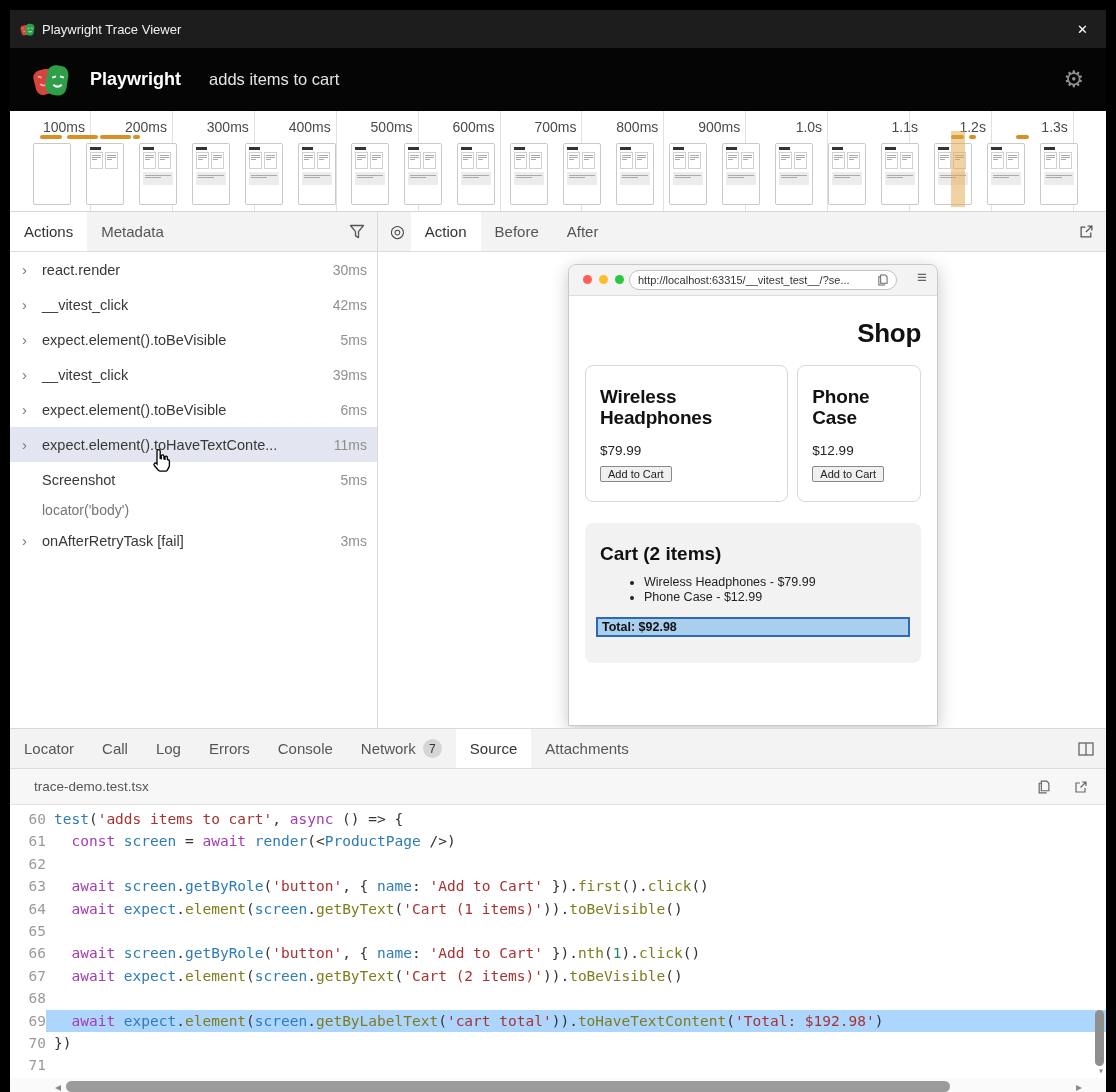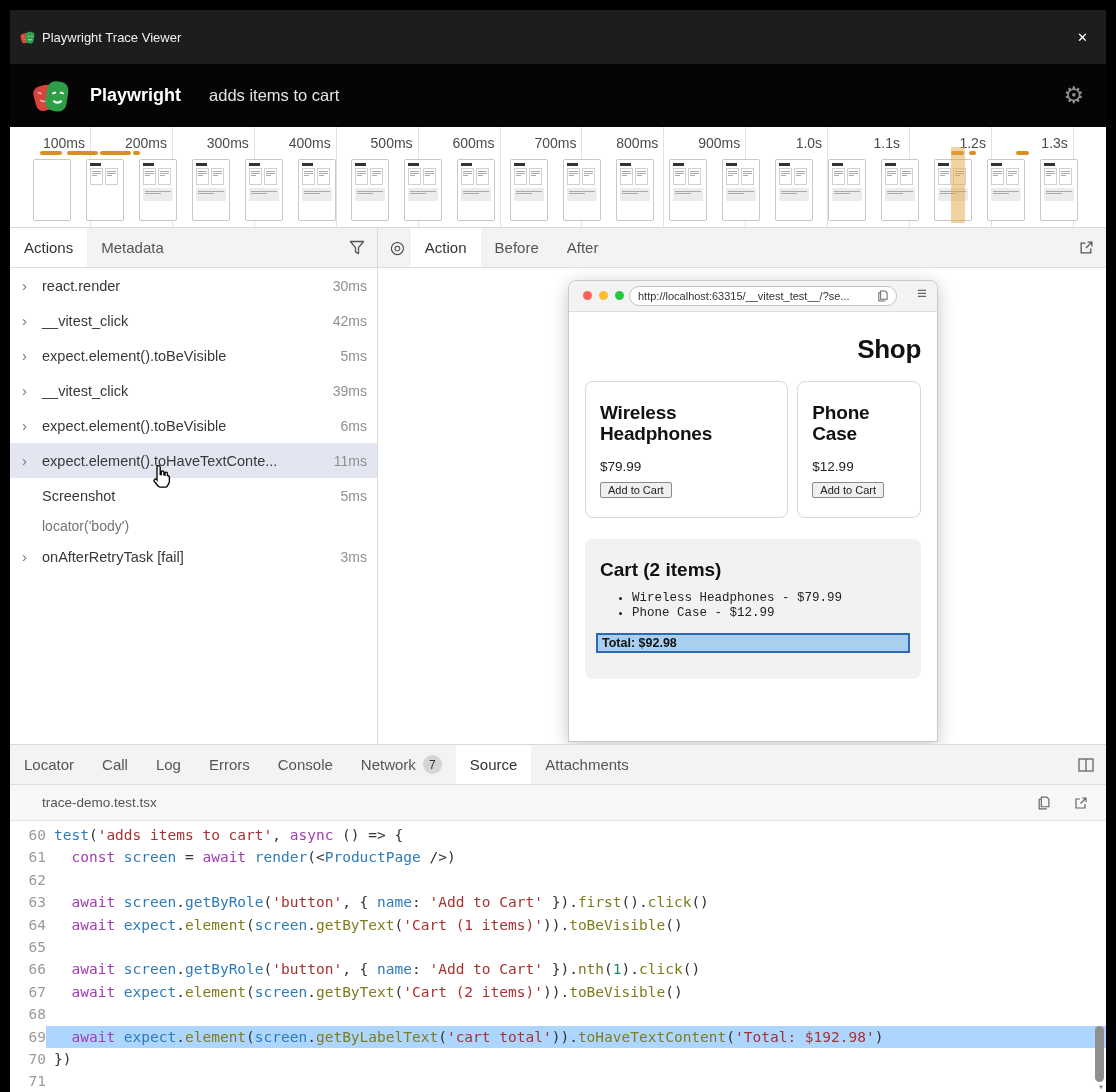--- a/index.html
+++ b/index.html
@@ -1,21 +1,21 @@
 <!DOCTYPE html>
 <html><head>
 <meta charset="utf-8">
 <style>
   html,body{margin:0;padding:0;}
   body{width:1116px;height:1092px;background:#000;position:relative;
        font-family:"Liberation Sans",sans-serif;-webkit-font-smoothing:antialiased;overflow:hidden;}
   .window{position:absolute;left:10px;top:10px;width:1096px;height:1070px;background:#fff;}
 
   
-  .titlebar{height:22px;background:#1d1d1d;display:flex;align-items:center;padding:16px 10px;color:#f0f0f0;font-size:13px;}
+  .titlebar{height:22px;background:#1d1d1d;display:flex;align-items:center;padding:8px 10px;color:#f0f0f0;font-size:13px;}
   .titlebar .tb-logo{width:15px;height:15px;margin-right:7px;display:inline-block;}
   .tb-close{margin-left:auto;color:#fff;font-size:13px;cursor:default;padding:0 8px;}
 
   
   .appheader{height:63px;background:#050505;display:flex;align-items:center;padding:0 22px;}
   .appheader .logo{width:38px;height:38px;}
   .brand{color:#fff;font-size:18px;font-weight:700;margin-left:20px;}
   .testname{color:#e4e4e4;font-size:16.5px;margin-left:28px;}
   .gear{margin-left:auto;color:#8f8f8f;font-size:23px;line-height:1;}
 
@@ -71,28 +71,28 @@
   .prod-card{border:1px solid #d8d8d8;border-radius:8px;padding:20px 14px 16px 14px;box-sizing:border-box;height:137px;}
   .prod-card.c0{width:204px;}
   .prod-card.c1{width:124px;}
   .prod-name{font-size:19px;font-weight:700;color:#111;line-height:21px;letter-spacing:-0.2px;}
   .prod-price{font-size:13.5px;color:#222;margin-top:15px;}
   .prod-btn{margin-top:8px;font-size:11px;color:#222;background:#f0f0f0;border:1.5px solid #8a8a8a;border-radius:2px;
             padding:1px 7px;display:inline-block;font-family:"Liberation Sans",sans-serif;}
   .cart{margin-top:21px;background:#f2f2f2;border-radius:8px;padding:20px 11px 26px 11px;box-sizing:border-box;}
   .cart-h{font-size:19px;font-weight:700;color:#111;margin-left:4px;}
   .cart ul{margin:10px 0 0 0;padding-left:32px;font-size:12.5px;color:#222;}
-  .cart li{margin:1px 4px;font-family:Liberation Mono, monospace;}
+  .cart li{margin:1px 16px;}
   .cart-total{margin-top:9px;border:2px solid #2d6ab2;background:#a9ceee;font-size:12.5px;font-weight:700;color:#111;
               padding:1px 4px;box-sizing:border-box;}
 
   
   .bottom{height:368px;display:flex;flex-direction:column;background:#fff;border-top:1px solid #d9d9d9;box-sizing:border-box;}
   .filebar{height:36px;background:#f7f7f7;border-bottom:1px solid #e3e3e3;display:flex;align-items:center;
-           padding:0 14px 0 32px;font-size:13.5px;color:#555;box-sizing:border-box;}
+           padding:0 14px 0 24px;font-size:13.5px;color:#555;box-sizing:border-box;}
   .filebar .spacer{flex:1;}
   .code{flex:1;position:relative;font-family:"DejaVu Sans Mono","Liberation Mono",monospace;font-size:14.5px;overflow:hidden;padding-top:3px;}
   .code-line{display:flex;height:22.4px;line-height:22.4px;white-space:pre;}
   .gutter{width:36px;text-align:right;color:#9a9a9a;flex:none;}
   .code-text{padding-left:8px;flex:1;}
   .code-line.hl .code-text{background:#add6ff;}
   .tok-p{color:#333333;}.tok-k{color:#a33cb5;}.tok-v{color:#2e7bb8;}.tok-f{color:#7f7c1d;}.tok-s{color:#a83232;}.tok-n{color:#1f8a5f;}
   .vthumb{position:absolute;right:2px;top:205px;width:9px;height:56px;background:#8f8f8f;border-radius:5px;}
   .varrow{position:absolute;right:2px;color:#8a8a8a;font-size:10px;line-height:10px;}
   .hscroll{height:18px;position:relative;background:#fafafa;}
@@ -157,21 +157,21 @@
       <div class="tl-label" style="right: 611.5px;">600ms</div>
       <div class="tl-line" style="left: 571.4px;"></div>
       <div class="tl-label" style="right: 529.6px;">700ms</div>
       <div class="tl-line" style="left: 653.3px;"></div>
       <div class="tl-label" style="right: 447.7px;">800ms</div>
       <div class="tl-line" style="left: 735.2px;"></div>
       <div class="tl-label" style="right: 365.8px;">900ms</div>
       <div class="tl-line" style="left: 817.1px;"></div>
       <div class="tl-label" style="right: 283.9px;">1.0s</div>
       <div class="tl-line" style="left: 899px;"></div>
-      <div class="tl-label" style="right: 206px;">1.1s</div>
+      <div class="tl-label" style="right: 188px;">1.1s</div>
       <div class="tl-line" style="left: 980.9px;"></div>
       <div class="tl-label" style="right: 120.1px;">1.2s</div>
       <div class="tl-line" style="left: 1062.8px;"></div>
       <div class="tl-label" style="right: 38.2px;">1.3s</div>
       <div class="tl-bar" style="left: 30px; width: 22px; background: rgb(215, 144, 33);"></div>
       <div class="tl-bar" style="left: 57px; width: 31px; background: rgb(215, 144, 33);"></div>
       <div class="tl-bar" style="left: 90px; width: 31px; background: rgb(215, 144, 33);"></div>
       <div class="tl-bar" style="left: 123px; width: 7px; background: rgb(215, 144, 33);"></div>
       <div class="tl-bar" style="left: 941px; width: 13px; background: rgb(215, 144, 33);"></div>
       <div class="tl-bar" style="left: 959px; width: 7px; background: rgb(215, 144, 33);"></div>

